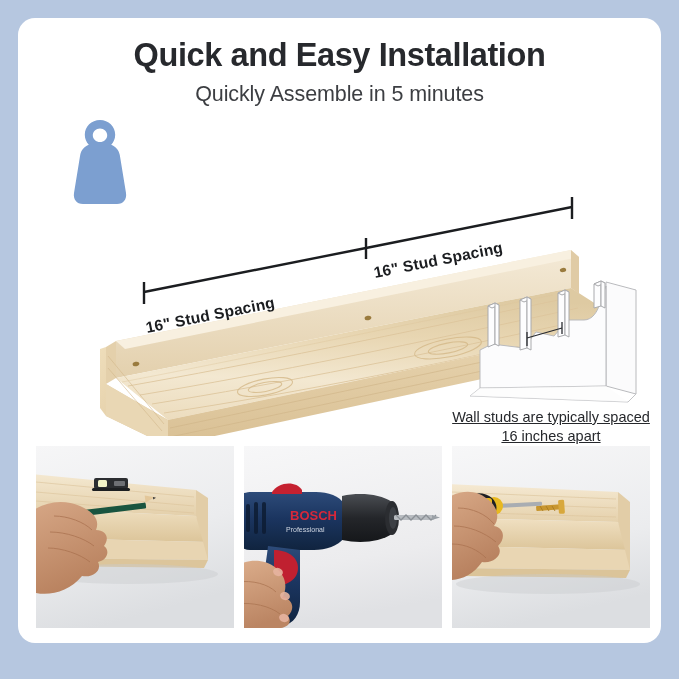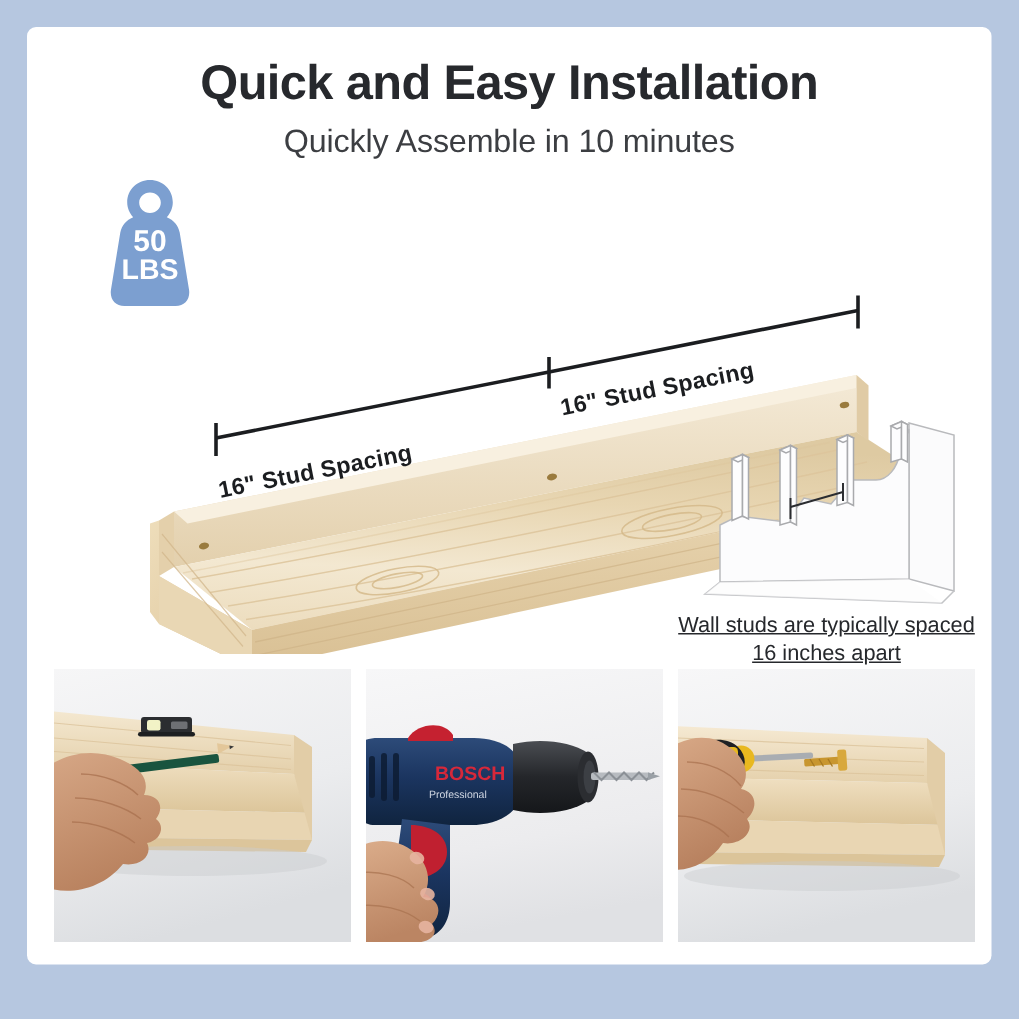--- a/index.html
+++ b/index.html
@@ -18,21 +18,21 @@
     width: 679px;
     height: 679px;
   }
   .card {
     position: absolute;
     left: 18px;
     top: 18px;
     width: 643px;
     height: 625px;
     background: #ffffff;
-    border-radius: 6px;
+    border-radius: 17px;
     overflow: hidden;
   }
 
   
   .title {
     position: absolute;
     left: 0;
     top: 19px;
     width: 643px;
     text-align: center;
@@ -146,30 +146,26 @@
   }
   .photo svg { display: block; }
 </style>
 </head>
 <body>
 
 <div id="stage">
   <div class="card">
 
     <div class="title">Quick and Easy Installation</div>
-    <div class="subtitle">Quickly Assemble in 10 minutes</div>
+    <div class="subtitle">Quickly Assemble in 5 minutes</div>
 
     <div class="weight-badge">
       <svg width="66" height="88" viewBox="0 0 66 88">
         <path d="M33 2c-8.6 0-15.2 6.6-15.2 14.8 0 4 1.6 7.4 4 10 -4.6 1.8-7.6 5.4-8.6 10.2L7 75c-1 6.2 2.6 11 9 11h34c6.4 0 10-4.8 9-11L52.8 37c-1-4.8-4-8.4-8.6-10.2 2.4-2.6 4-6 4-10C48.2 8.6 41.6 2 33 2Zm0 8.4c4 0 7.2 3 7.2 6.8 0 3.8-3.2 6.8-7.2 6.8s-7.2-3-7.2-6.8c0-3.8 3.2-6.8 7.2-6.8Z" fill="#7c9fd0"></path>
       </svg>
-      <div class="weight-text">
-        <div>50</div>
-        <div class="lbs">LBS</div>
-      </div>
     </div>
 
     <div class="hero">
       <svg width="643" height="320" viewBox="0 0 643 320">
         <defs>
           <linearGradient id="topFace" x1="0" y1="1" x2="0.15" y2="0">
             <stop offset="0" stop-color="#ecdcbd"></stop>
             <stop offset="0.35" stop-color="#f3e8d1"></stop>
             <stop offset="0.7" stop-color="#e8d6b2"></stop>
             <stop offset="1" stop-color="#decaa2"></stop>

